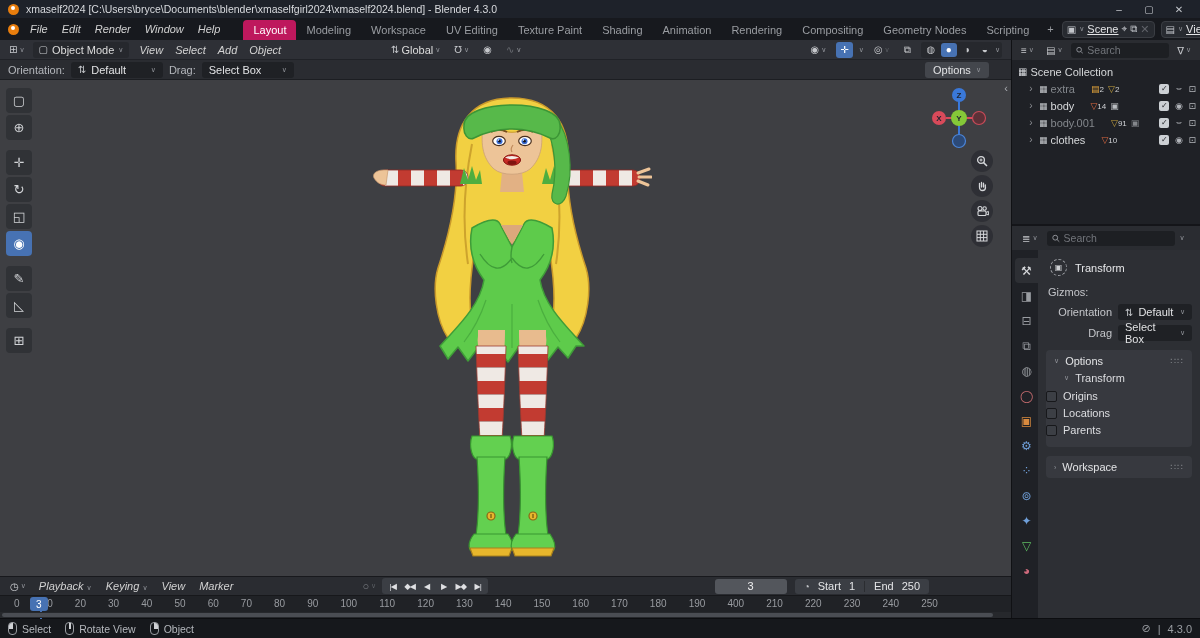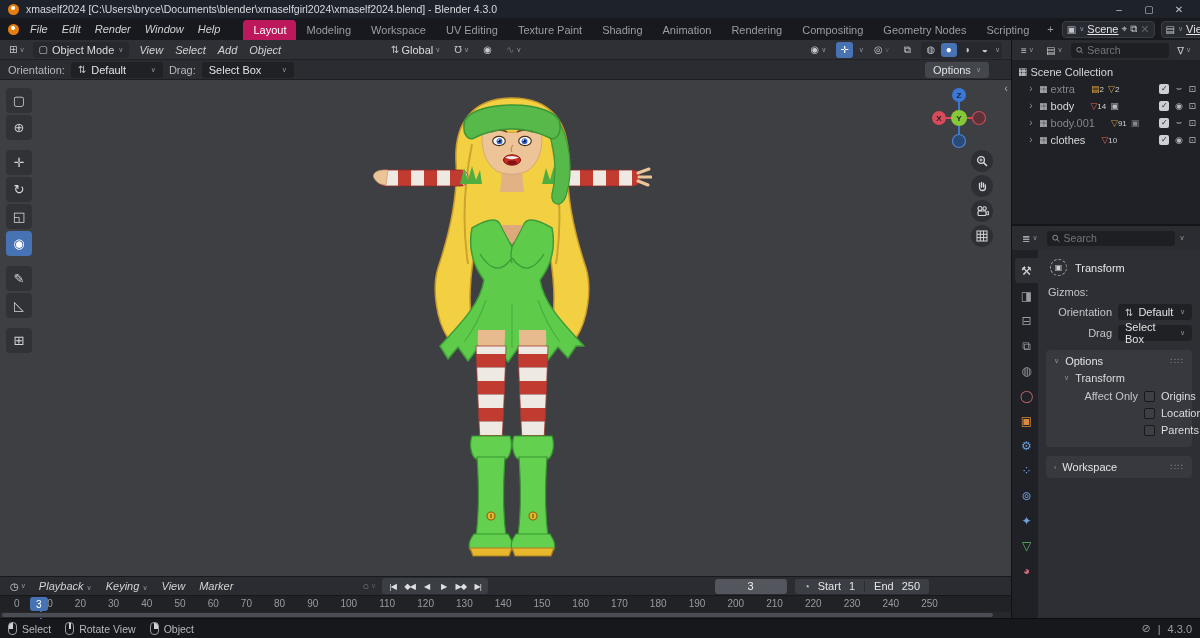--- a/index.html
+++ b/index.html
@@ -509,21 +509,21 @@
               <span class="tick">100</span>
               <span class="tick">110</span>
               <span class="tick">120</span>
               <span class="tick">130</span>
               <span class="tick">140</span>
               <span class="tick">150</span>
               <span class="tick">160</span>
               <span class="tick">170</span>
               <span class="tick">180</span>
               <span class="tick">190</span>
-              <span class="tick">200</span>
+              <span class="tick">400</span>
               <span class="tick">210</span>
               <span class="tick">220</span>
               <span class="tick">230</span>
               <span class="tick">240</span>
               <span class="tick">250</span>
             </div>
           <span class="playhead">3</span>
           <span class="playhead-line"></span>
         </div>
         <div class="tl-scroll">
@@ -698,21 +698,20 @@
             <div class="panel-head">
               <span class="chev">∨</span>
               <span>Options</span>
               <span class="grip">∷∷</span>
             </div>
             <div class="sub-head">
               <span class="chev">∨</span>
               <span>Transform</span>
             </div>
             <div style="display:flex;gap:6px;padding:2px 8px 0 0;">
-              <span class="chk-label-col">Affect Only</span>
               <div>
 
                   <div class="chk-row">
                     <span class="checkbox"></span>
                     <span class="chk-text">Origins</span>
                   </div>
 
                   <div class="chk-row">
                     <span class="checkbox"></span>
                     <span class="chk-text">Locations</span>

